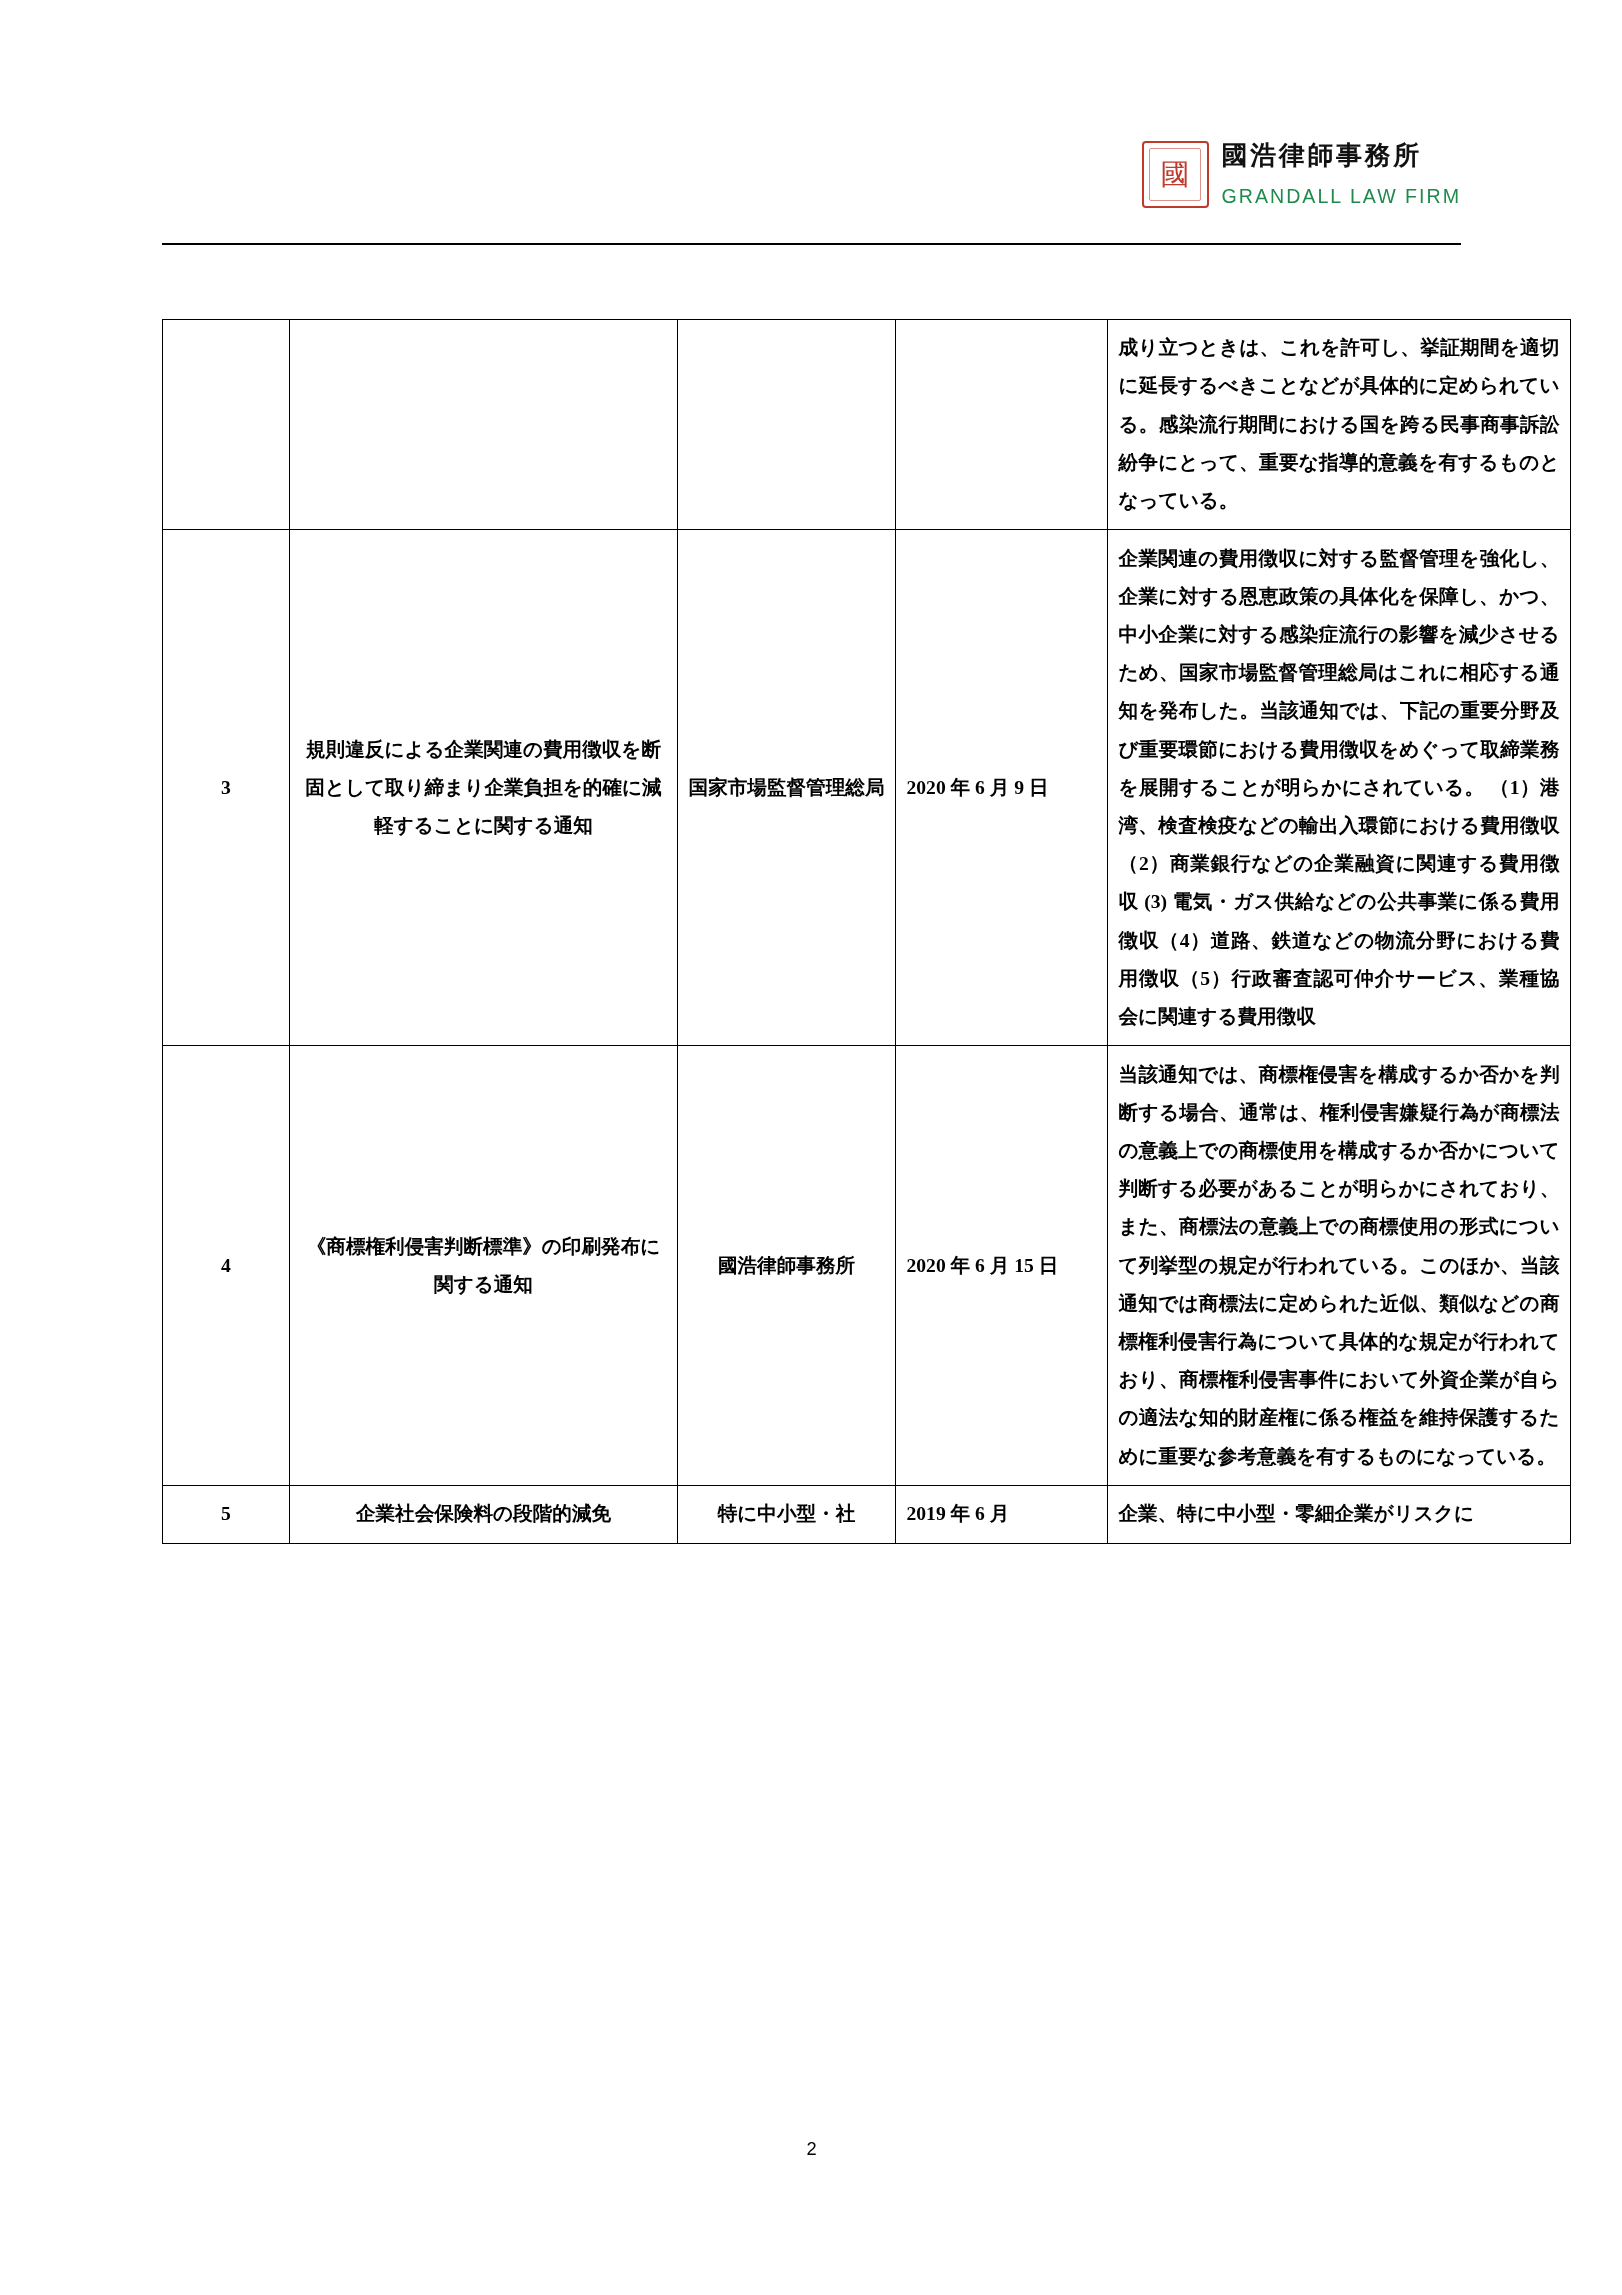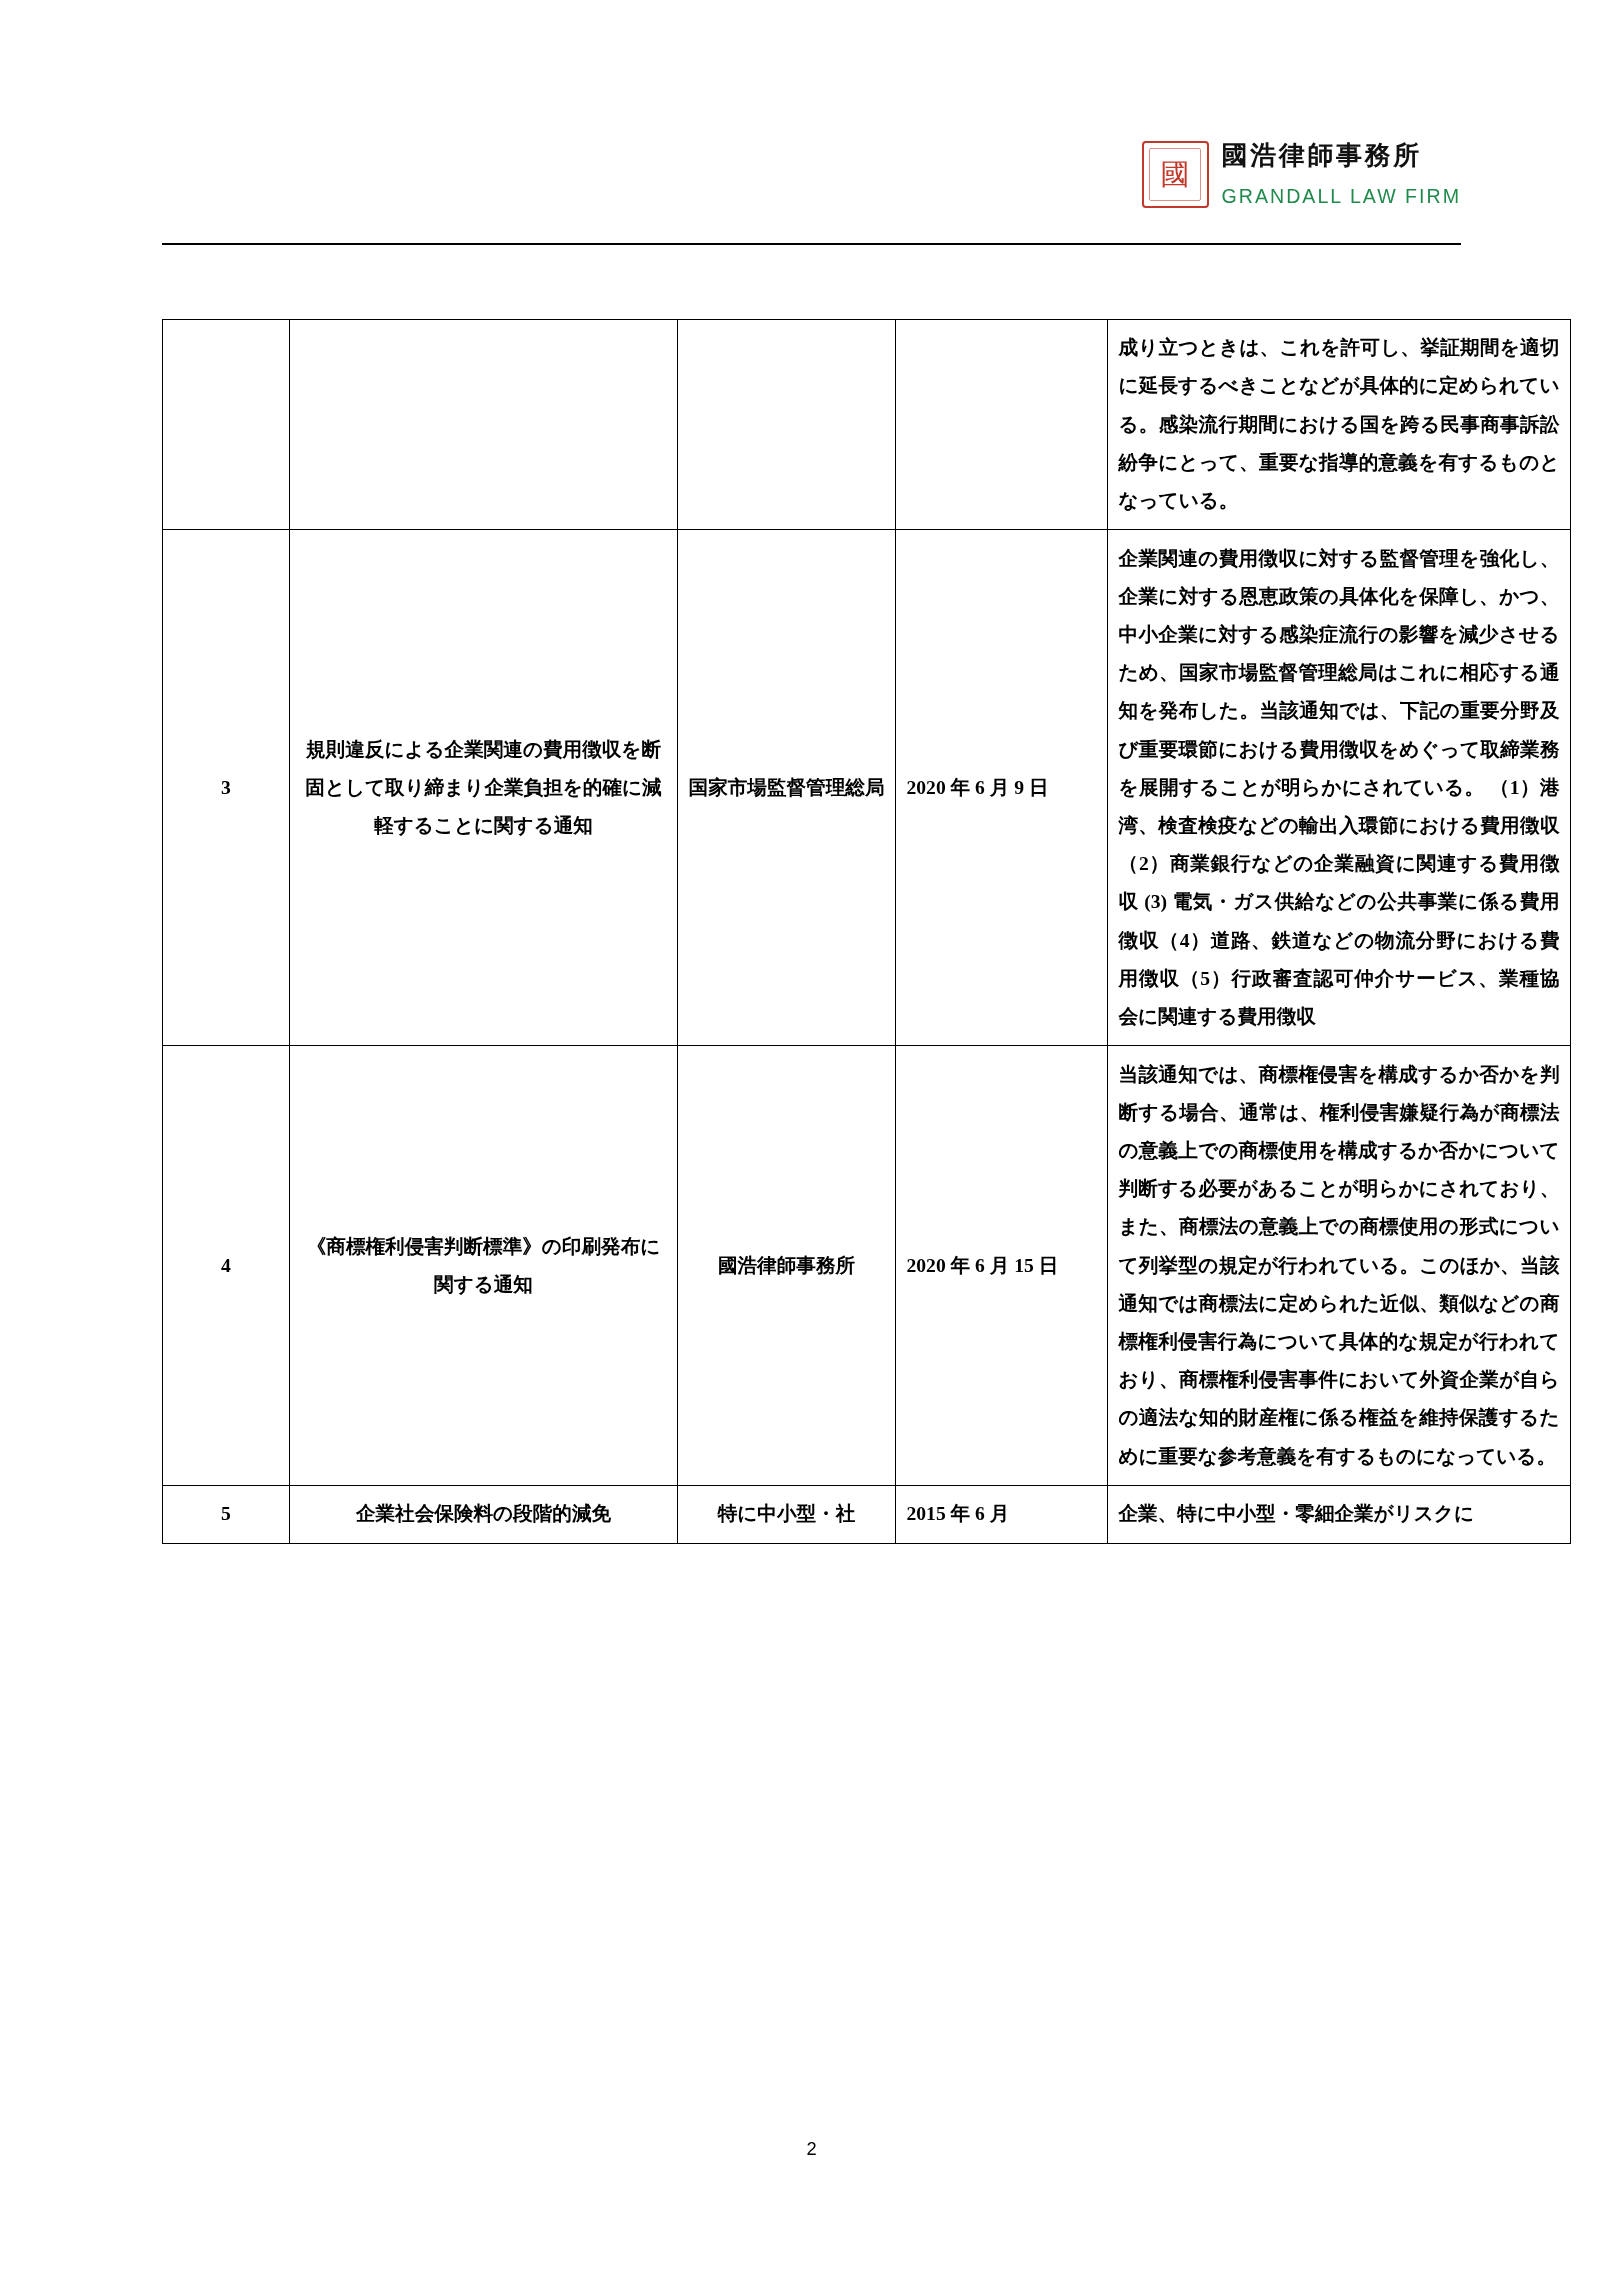--- a/index.html
+++ b/index.html
@@ -196,21 +196,21 @@
           <td class="c-no">4</td>
           <td class="c-title">《商標権利侵害判断標準》の印刷発布に関する通知</td>
           <td class="c-org">國浩律師事務所</td>
           <td class="c-date">2020 年 6 月 15 日</td>
           <td class="c-desc desc-top">当該通知では、商標権侵害を構成するか否かを判断する場合、通常は、権利侵害嫌疑行為が商標法の意義上での商標使用を構成するか否かについて判断する必要があることが明らかにされており、また、商標法の意義上での商標使用の形式について列挙型の規定が行われている。このほか、当該通知では商標法に定められた近似、類似などの商標権利侵害行為について具体的な規定が行われており、商標権利侵害事件において外資企業が自らの適法な知的財産権に係る権益を維持保護するために重要な参考意義を有するものになっている。</td>
         </tr>
         <tr>
           <td class="c-no">5</td>
           <td class="c-title">企業社会保険料の段階的減免</td>
           <td class="c-org">特に中小型・社</td>
-          <td class="c-date">2015 年 6 月</td>
+          <td class="c-date">2019 年 6 月</td>
           <td class="c-desc desc-top">企業、特に中小型・零細企業がリスクに</td>
         </tr>
       </tbody>
     </table>
   </div>
 
   <div class="page-number">2</div>
 
 </div>
 

